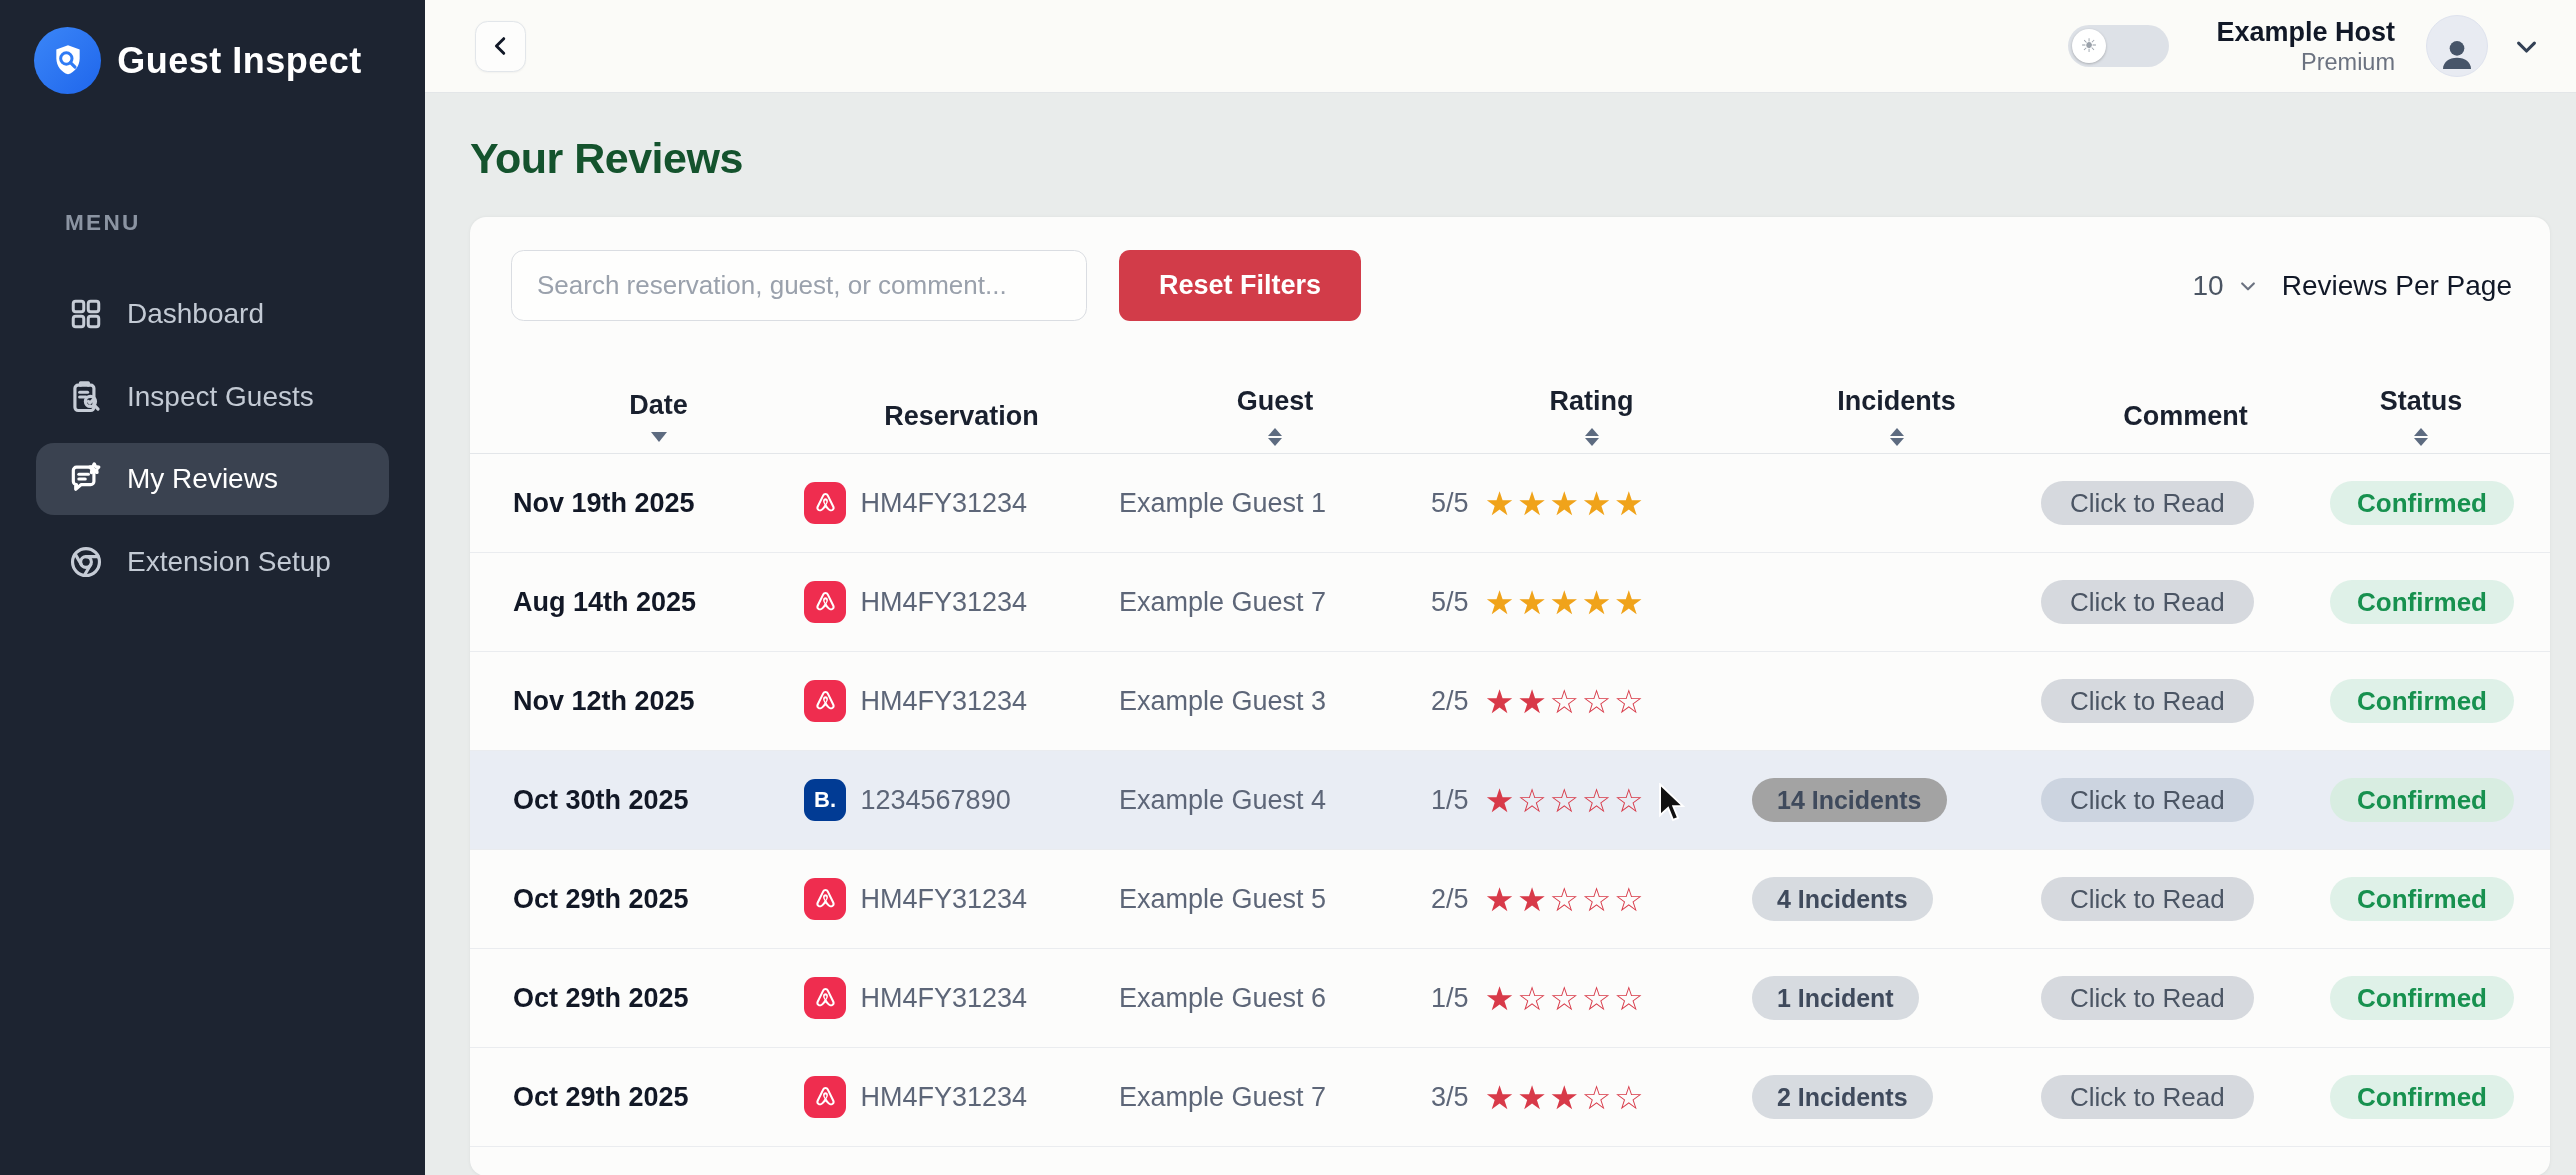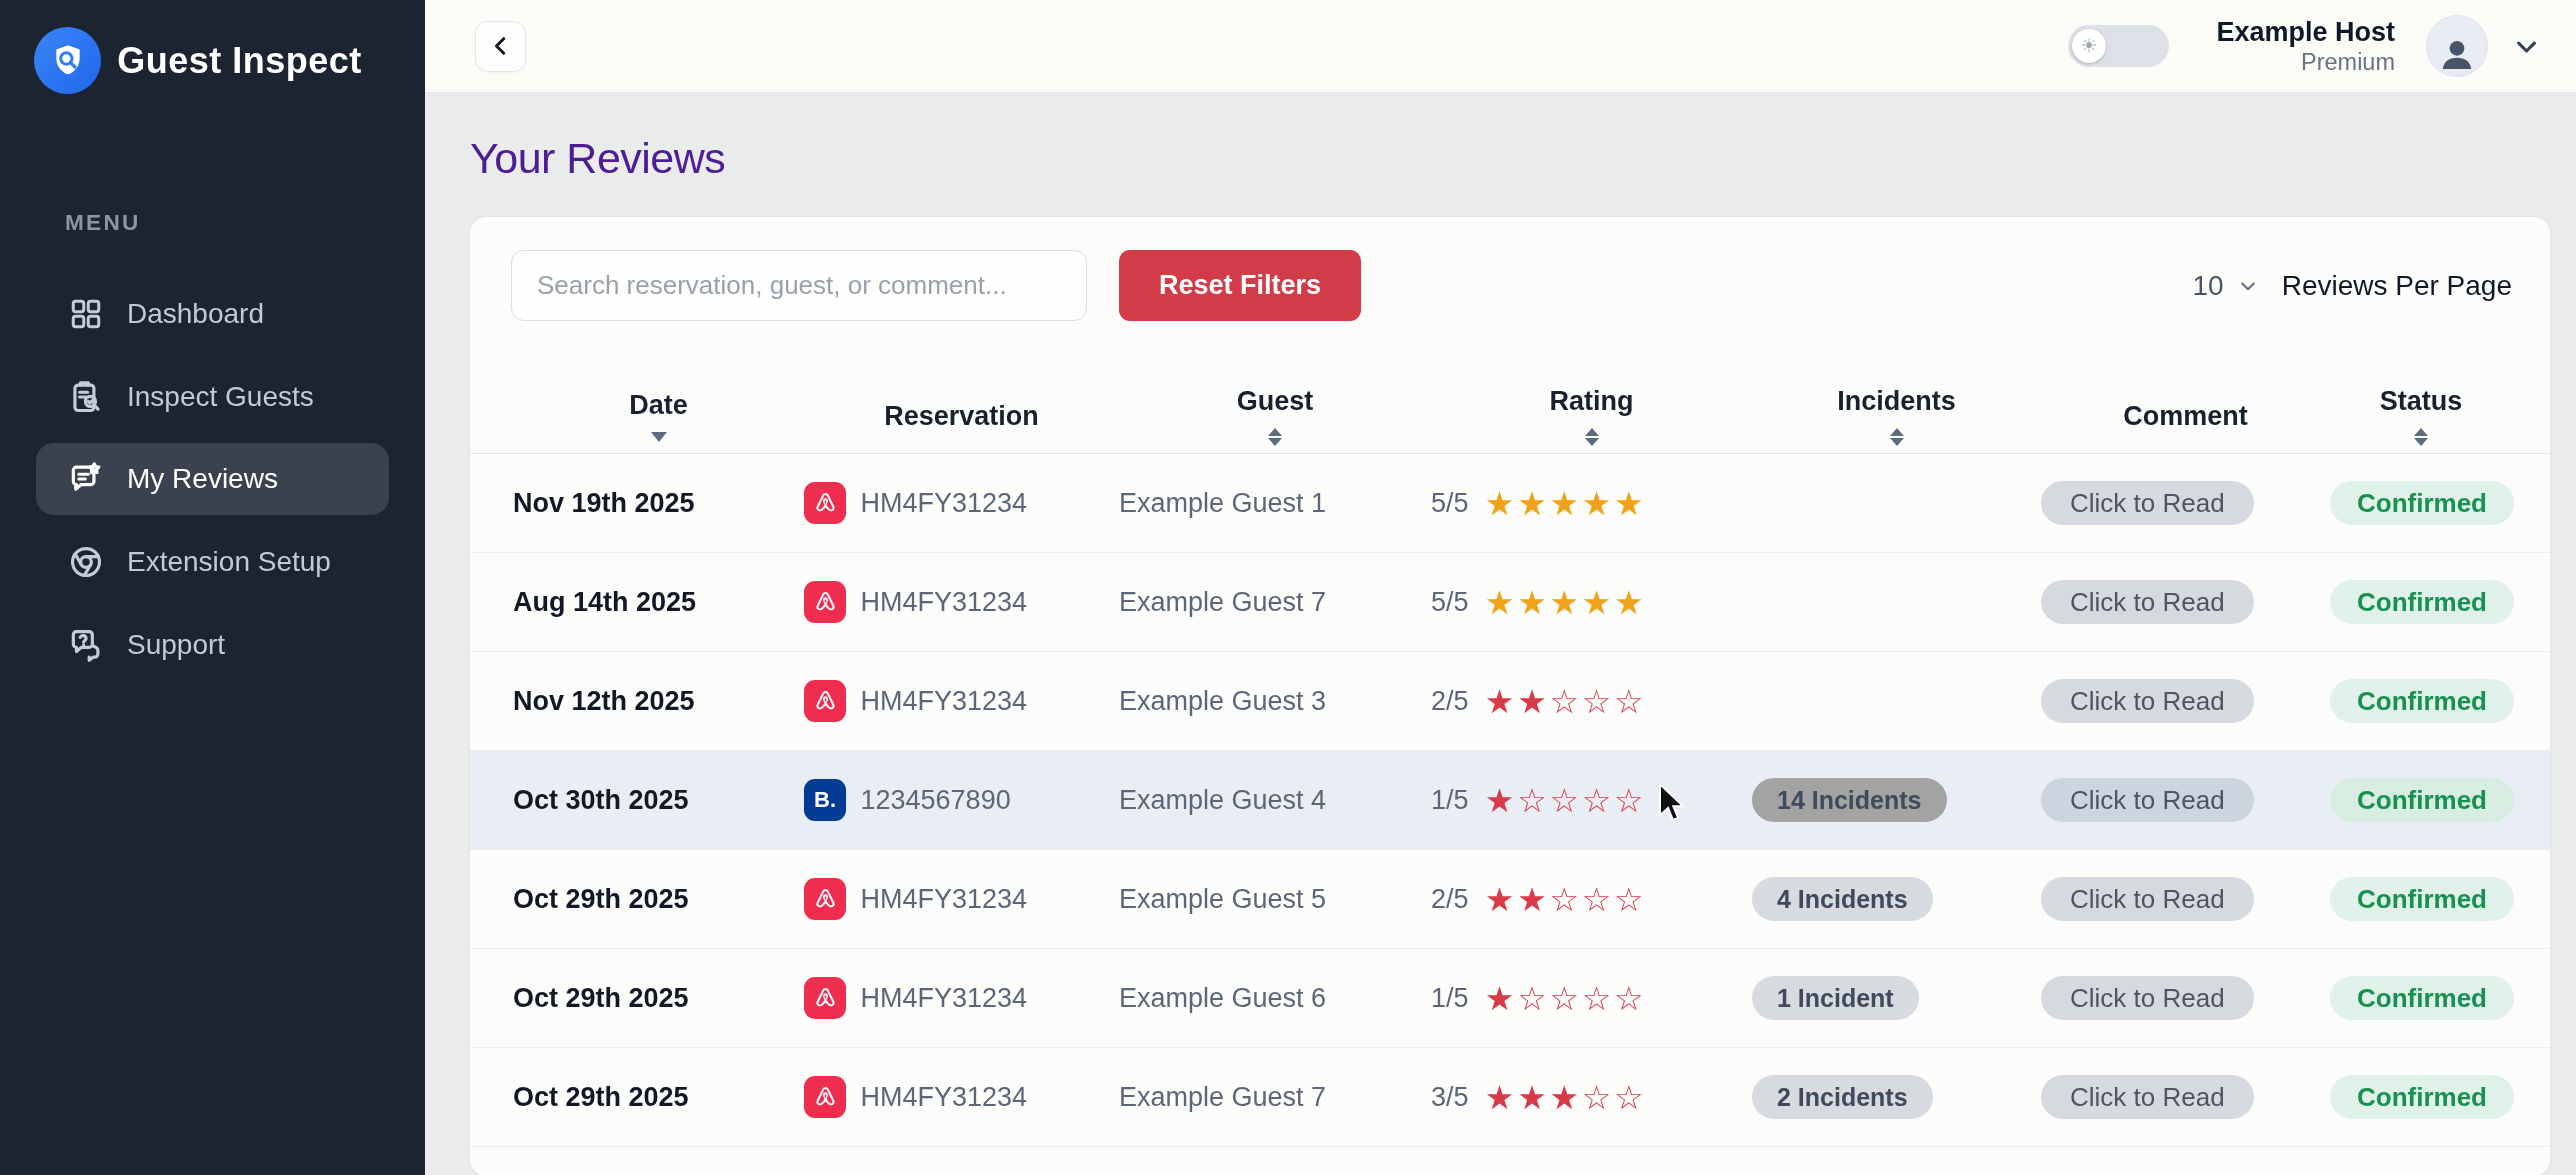--- a/index.html
+++ b/index.html
@@ -65,21 +65,21 @@
   .user-plan { font-size:23.5px; color:#6b7280; line-height:27px; }
   .avatar {
     width:62px; height:62px; border-radius:50%; background:#e8ebf2;
     border:1.8px solid #dfe3ee; display:flex; align-items:flex-end; justify-content:center;
     overflow:hidden; cursor:pointer;
   }
   .caret-down { margin-left:25px; cursor:pointer; display:flex; }
 
   
   .main { flex:1; padding:41px 25px 0 45px; }
-  .page-title { font-size:43px; font-weight:400; color:#4c1d95; letter-spacing:-0.5px; }
+  .page-title { font-size:43px; font-weight:700; color:#14532d; letter-spacing:-0.5px; }
   .card {
     margin-top:34px; background:#fcfcfb; border-radius:16.3px;
     box-shadow:0 0.9px 3.6px rgba(16,24,40,0.06);
     width:2080px; height:959px; overflow:hidden;
   }
   .filter-row { display:flex; align-items:center; padding:33px 38px 0 41px; }
   .search-input {
     width:576px; height:71px; border:1.8px solid #dadde2; border-radius:12.7px;
     background:#fefefd; font-size:26px; color:#374151; padding:0 25px;
     font-family:"Liberation Sans", sans-serif; outline:none;
@@ -195,31 +195,20 @@
           <svg width="38" height="38" viewBox="0 0 24 24" fill="none" stroke-width="2" stroke-linecap="round" stroke-linejoin="round">
             <circle cx="12" cy="12" r="8.5"></circle>
             <circle cx="12" cy="12" r="3.4"></circle>
             <line x1="12" y1="8.6" x2="19.8" y2="8.6"></line>
             <line x1="9.1" y1="13.7" x2="5.2" y2="7"></line>
             <line x1="14.9" y1="13.7" x2="11 " y2="20.4"></line>
           </svg>
         </span>
         <span>Extension Setup</span>
       </div>
-      <div class="side-item">
-        <span class="ic">
-          <svg width="38" height="38" viewBox="0 0 24 24" fill="none" stroke-width="2" stroke-linecap="round" stroke-linejoin="round">
-            <path d="M4 5.5a2 2 0 0 1 2-2h8a2 2 0 0 1 2 2v6a2 2 0 0 1-2 2h-5l-3 2.6v-2.6H6a2 2 0 0 1-2-2z"></path>
-            <path d="M8.3 7.2a2 2 0 0 1 3.8.7c0 1.1-1.6 1.3-1.6 2.3"></path>
-            <line x1="10.5" y1="12" x2="10.5" y2="12.05"></line>
-            <path d="M16.5 12.5l2 1.2a2 2 0 0 1 1 1.8v2.2a2 2 0 0 1-2 2h-1l-2.5 2v-2"></path>
-          </svg>
-        </span>
-        <span>Support</span>
-      </div>
     </nav>
 </aside>
 
 <div class="right">
   <header class="topbar">
     <div class="back-btn">
       <span style="display:flex;">
         <svg width="22" height="22" viewBox="0 0 24 24" fill="none" stroke="#111827" stroke-width="3.2" stroke-linecap="round" stroke-linejoin="round">
             <polyline points="15 4 7 12 15 20"></polyline>
           </svg>

